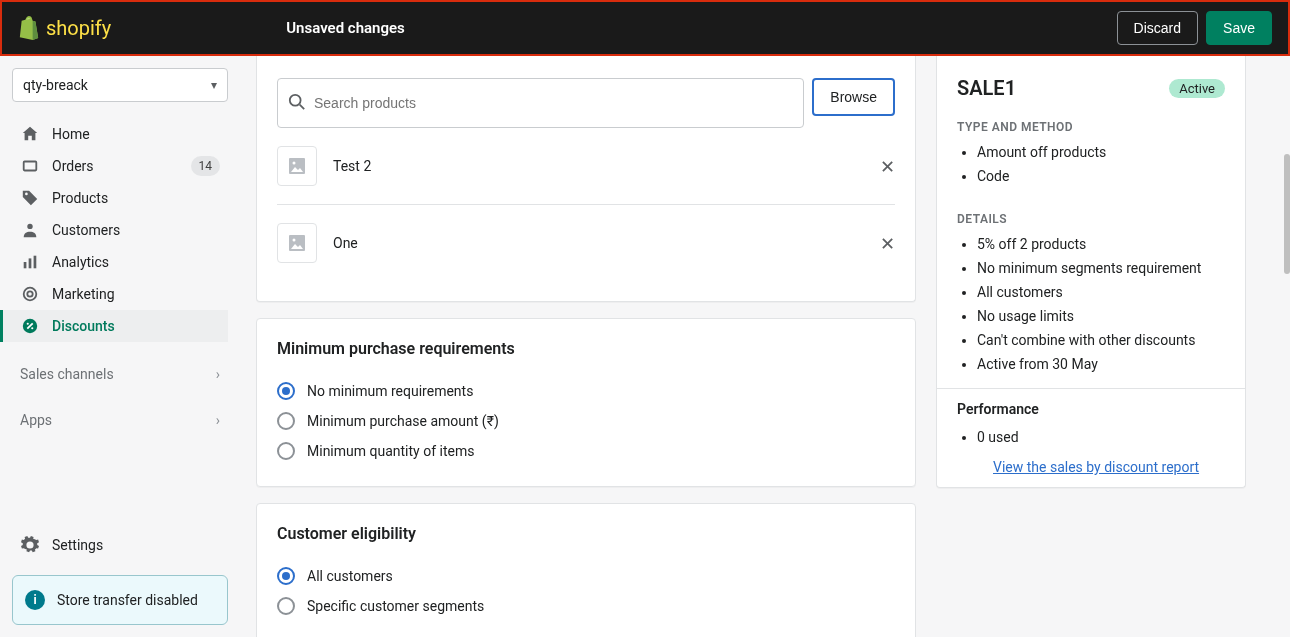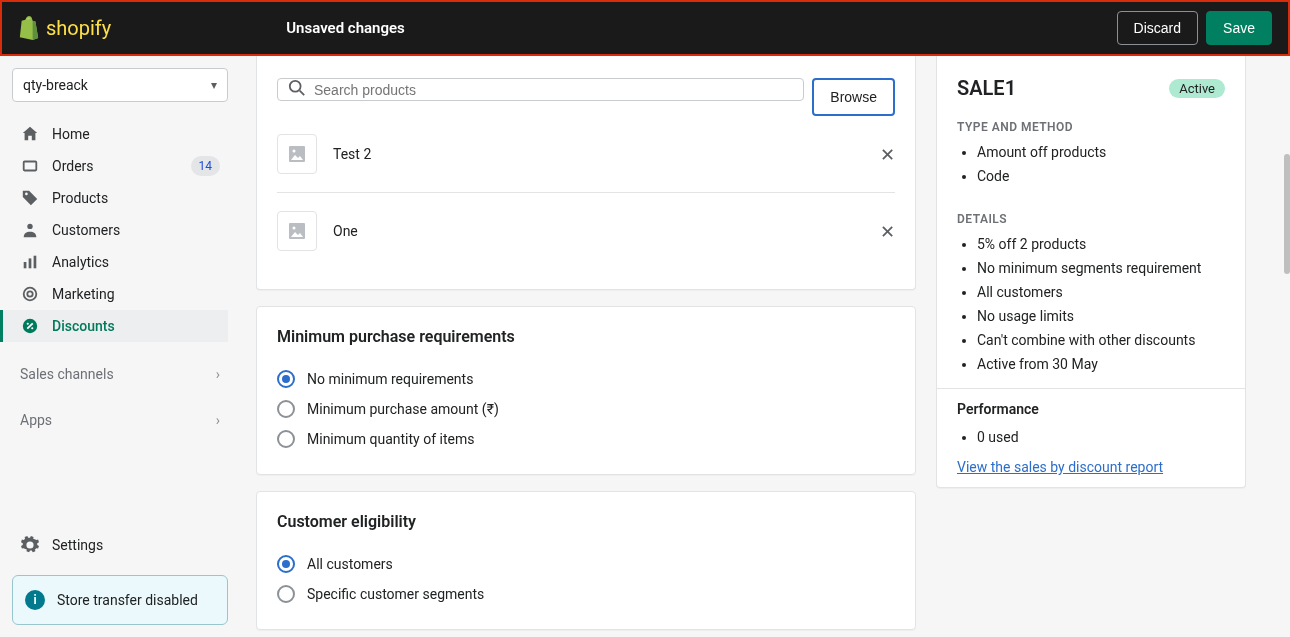--- a/index.html
+++ b/index.html
@@ -109,21 +109,21 @@
       border-left: 3px solid #008060;
       margin-left: -12px;
       padding-left: 17px;
       border-radius: 0;
     }
     .nav-icon { width: 20px; height: 20px; display: flex; align-items: center; justify-content: center; color:#5c5f62; }
     .nav-item.active .nav-icon { color:#007a5c; }
     .nav-badge {
       margin-left: auto;
       background: #e4e5e7;
-      color: #1d4ed8;
+      color: #404040;
       border-radius: 10px;
       padding: 0 8px;
       font-size: 12px;
       height: 20px;
       line-height: 20px;
     }
     .nav-section {
       margin-top: 18px;
       padding: 6px 8px;
       display: flex;
@@ -196,21 +196,21 @@
       cursor: pointer;
     }
     .radio { width: 18px; height: 18px; border: 2px solid #8c9196; border-radius: 50%; display:flex; align-items:center; justify-content:center; flex-shrink:0;}
     .radio.checked { border-color: #2c6ecb; }
     .radio.checked::after { content:""; width:8px; height:8px; border-radius:50%; background:#2c6ecb; }
 
     .search-row { display:flex; gap:8px; margin-top: 12px; }
     .search-input-wrap {
       flex:1; display:flex; align-items:center;
       border:1px solid #c9cccf; border-radius:4px;
-      padding: 0 10px; height: 23px; background:#fff;
+      padding: 0 10px; height: 50px; background:#fff;
     }
     .search-input-wrap input {
       border:none; outline:none; flex:1; font-size:14px; color:#6d7175;
     }
     .browse-btn {
       border:2px solid #2c6ecb; color:#202223; background:#fff;
       border-radius:4px; padding: 0 16px; height:38px;
       font-size:14px; cursor:pointer;
     }
 
@@ -234,21 +234,21 @@
     .badge-active {
       background:#aee9d1; color:#202223;
       border-radius: 10px; padding: 2px 10px; font-size:13px;
     }
     .summary-section { padding: 12px 20px; }
     .summary-label { font-size:12px; font-weight:600; color:#6d7175; letter-spacing:0.04em; margin-bottom:6px; }
     .summary-list { list-style: disc; padding-left: 20px; }
     .summary-list li { padding: 4px 0; font-size:14px; }
     .divider { border-top:1px solid #e1e3e5; }
     .perf-title { font-size:14px; font-weight:600; margin-bottom:8px; }
-    .report-link { color:#2c6ecb; text-decoration: underline; font-size:14px; cursor:pointer; display:inline-block; margin-top:10px; }
+    .report-link { color:#2c6ecb; text-decoration: underline; font-size:14px; cursor:pointer; display:inline-block; margin-top:10px;margin-left:36px; }
 
     
     .fake-scroll {
       position:absolute; right:0; top:154px; width:6px; height:120px;
       background:#bfbfbf; border-radius:3px;
     }
     .fake-scroll-track{
       position:absolute; right:0; top:56px; width:6px; bottom:0;
     }
   </style>

